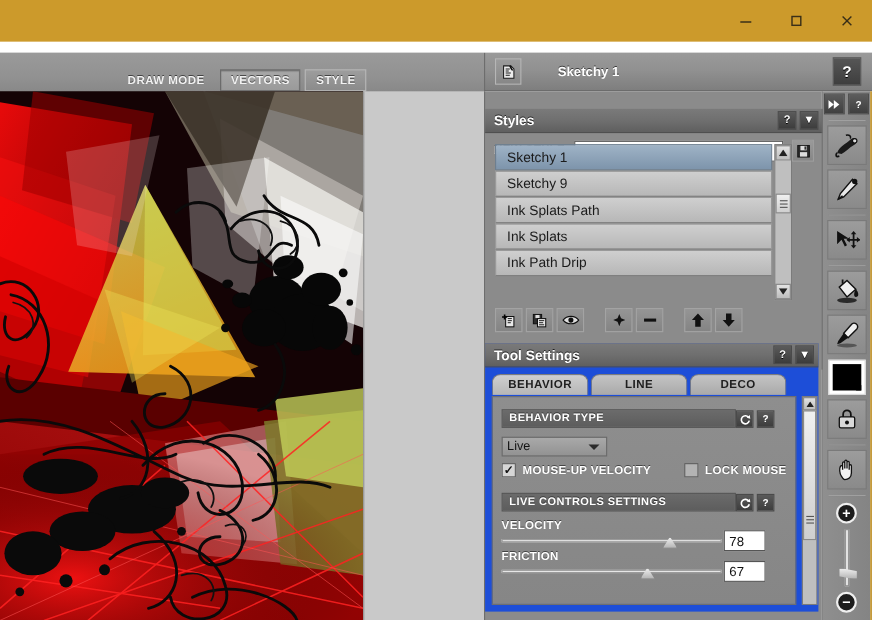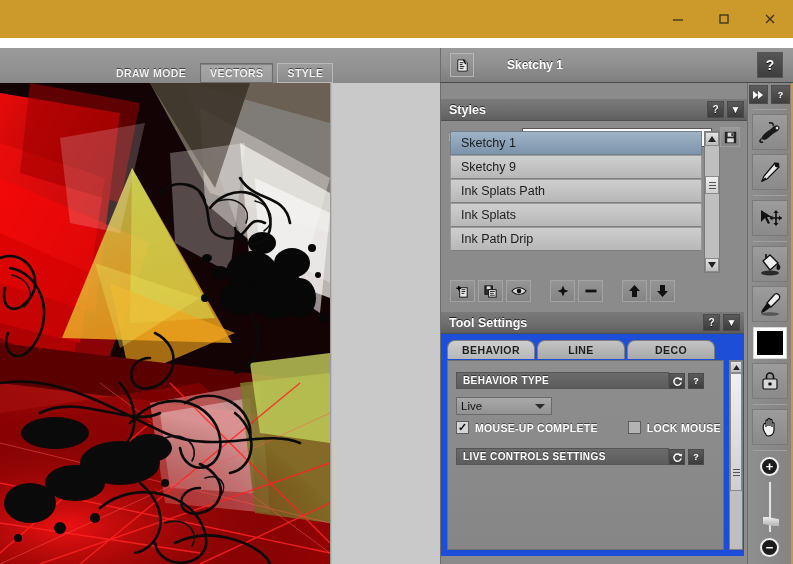--- a/index.html
+++ b/index.html
@@ -489,39 +489,55 @@
         </span>
       </div>
 
       <div id="dropdown">
         <span>Live</span>
         <span class="caret"></span>
       </div>
 
       <div id="checkrow">
         <span class="cbox">✓</span>
-        <span class="cb-lbl">MOUSE-UP COMPLETE</span>
+        <span class="cb-lbl">MOUSE-UP VELOCITY</span>
         <span style="width:30px;display:inline-block"></span>
         <span class="cbox off"></span>
         <span class="cb-lbl">LOCK MOUSE</span>
       </div>
 
       <div class="sechdr" style="margin-top:14px;width:213px;">
         <span class="lbl-caps">LIVE CONTROLS SETTINGS</span>
         <span class="hbtns">
           <span class="hbtn">
             <svg width="11" height="11" viewBox="0 0 12 12">
               <path d="M9.5 4 A4 4 0 1 0 10 7" fill="none" stroke="#fff" stroke-width="1.6"></path>
               <polygon points="10.5,1.5 11,5 7.5,4.2" fill="#fff"></polygon>
             </svg>
           </span>
           <span class="hbtn">?</span>
         </span>
       </div>
 
+      <div id="sliders">
+          <div class="slider-block">
+            <div class="slbl">VELOCITY</div>
+            <div class="track">
+              <span class="knob" style="left: 145.08px;"></span>
+            </div>
+            <div class="numbox">78</div>
+          </div>
+          <div class="slider-block">
+            <div class="slbl">FRICTION</div>
+            <div class="track">
+              <span class="knob" style="left: 124.62px;"></span>
+            </div>
+            <div class="numbox">67</div>
+          </div>
+        </div>
     </div>
 
     <div class="vscroll" style="left:288px; top:48px; height:190px; width:14px;">
       <div class="arr" style="width:12px;height:12px;">
         <svg width="7" height="5" viewBox="0 0 8 6">
             <polygon points="4,0 8,6 0,6" fill="#222"></polygon>
           </svg>
       </div>
       <div class="trough" style="top:12px; bottom:0;"></div>
       <div class="thumb" style="top:12px; height:118px; width:12px;">

